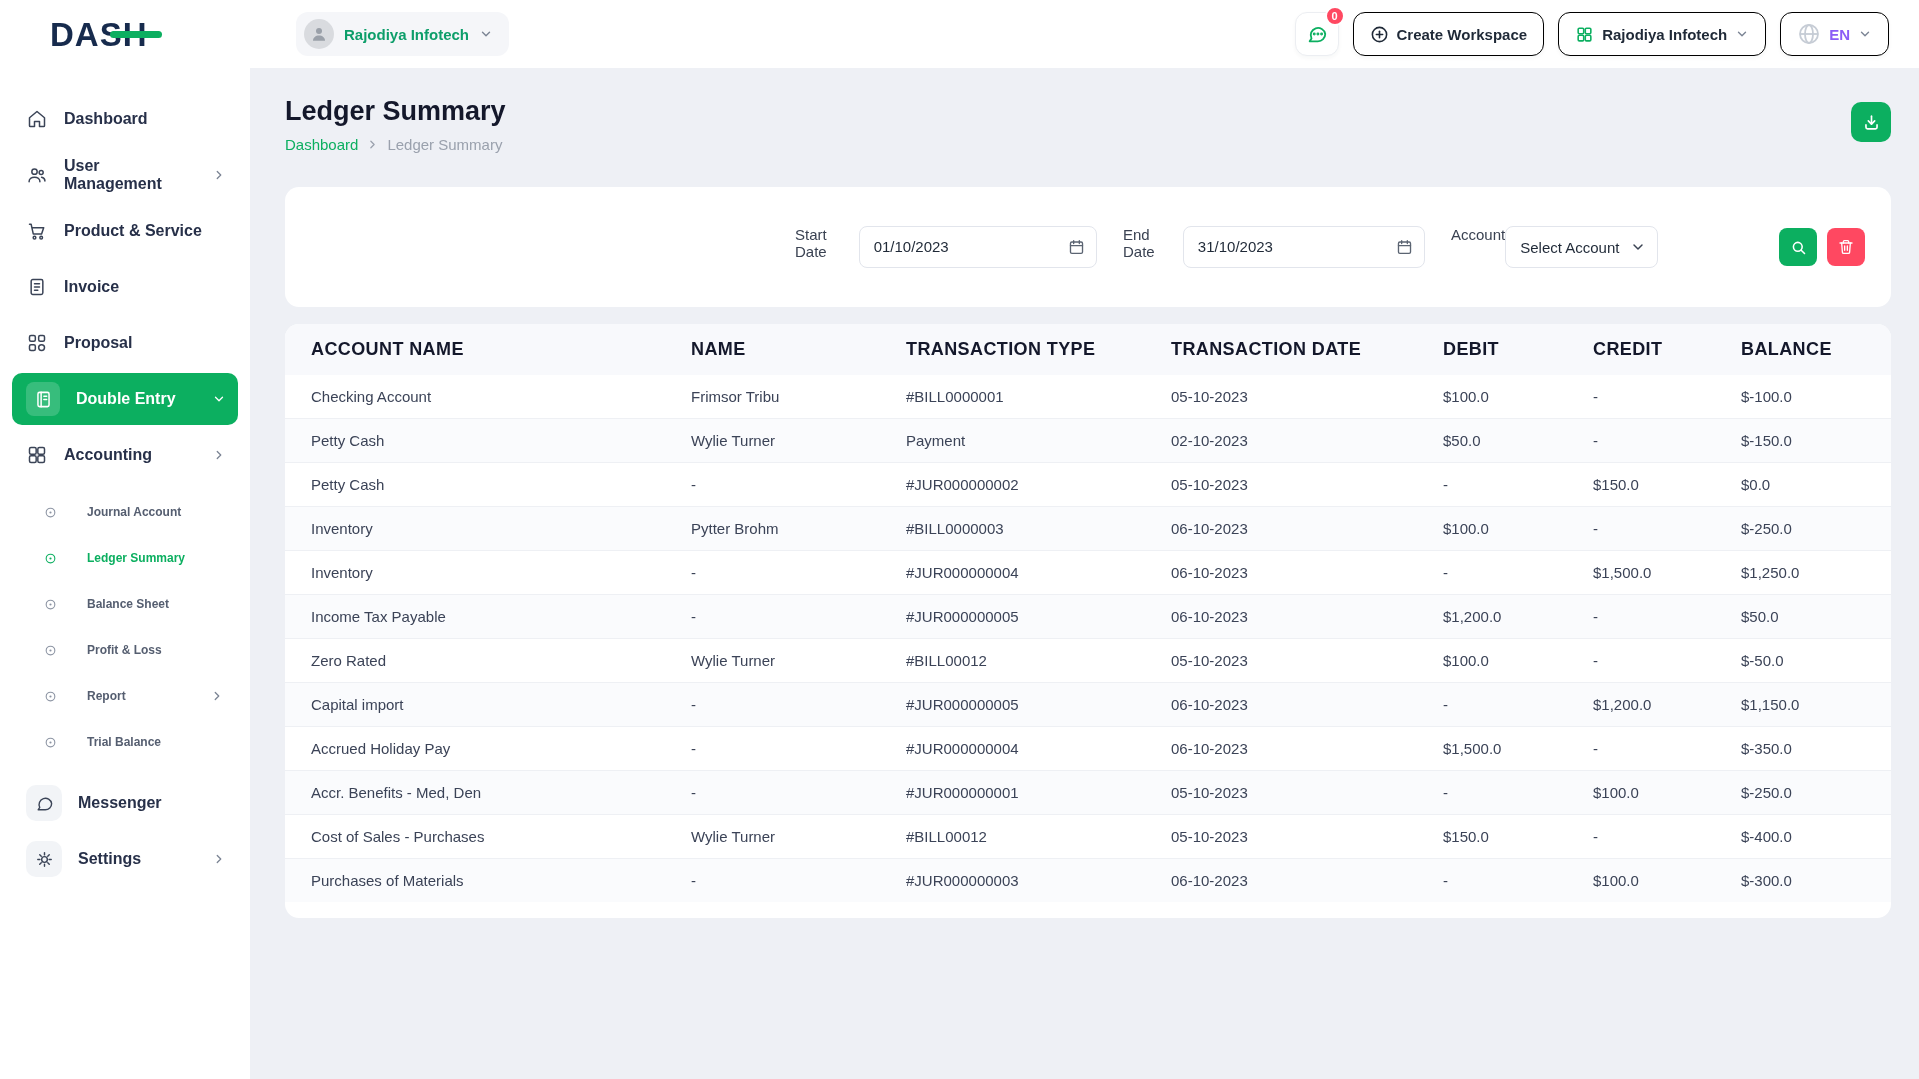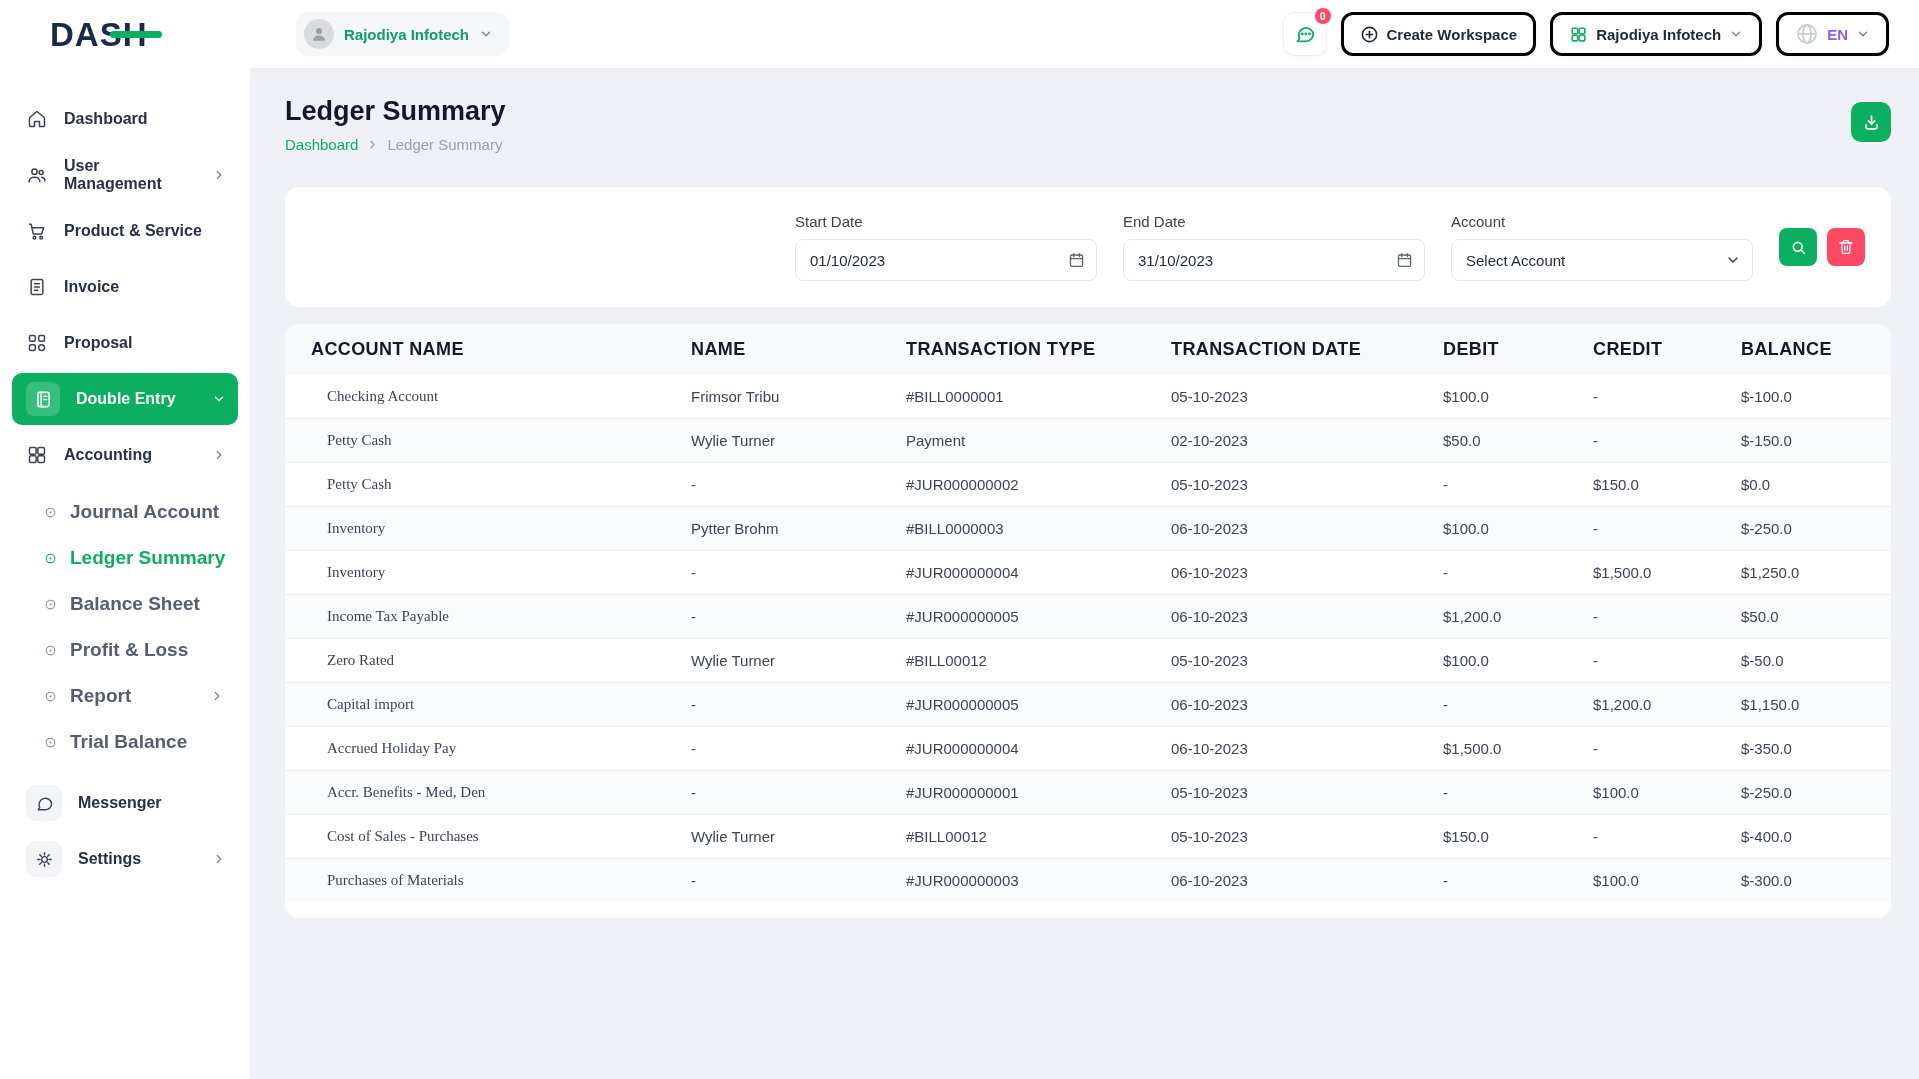--- a/index.html
+++ b/index.html
@@ -47,21 +47,21 @@
     box-shadow: 0 2px 4px rgba(30,40,60,.04);
   }
   .badge {
     position: absolute; top: -7px; right: -7px; min-width: 20px; height: 20px;
     background: #ff4861; color: #fff; border: 2px solid #fff; border-radius: 10px;
     font-size: 11px; font-weight: 700; display: flex; align-items: center; justify-content: center;
     padding: 0 4px;
   }
   .pill-btn {
     display: flex; align-items: center; gap: 8px; height: 44px; padding: 0 16px;
-    background: #fff; border: 3px solid #000000; border-radius: 12px; cursor: pointer;
+    background: #fff; border: 1px solid #000000; border-radius: 12px; cursor: pointer;
     font-size: 15px; font-weight: 600; color: #1f2937;
     box-shadow: 0 2px 4px rgba(30,40,60,.04);
   }
   .lang-label { color: #8b5cf6; font-weight: 700; font-size: 15px; }
 
   
   .sidebar {
     position: absolute; top: 68px; left: 0; bottom: 0; width: 250px;
     background: #ffffff; padding: 25px 12px 20px 12px; z-index: 4;
   }
@@ -78,21 +78,21 @@
   .nav-item.active .nav-chevron { color: #fff; }
   .nav-item.active .nav-icon {
     width: 34px; height: 34px; border-radius: 8px; background: rgba(255,255,255,.18); color:#fff;
   }
   .sub-list { padding: 4px 0 2px 0; }
   .sub-item {
     display: flex; align-items: center; gap: 13px; height: 46px;
     padding-left: 32px; cursor: pointer; text-decoration: none;
   }
   .sub-icon { color: #8b93a2; display: flex; }
-  .sub-label { font-size: 19px; font-weight: 600; color: #555e70; }
+  .sub-label { font-size: 12px; font-weight: 600; color: #555e70; margin-left: 17px; }
   .sub-item.active .sub-label { color: #0caf60; }
   .sub-item.active .sub-icon { color: #0caf60; }
   .sub-chevron { margin-left: auto; margin-right: 14px; color: #7b8494; display: flex; }
   .bottom-group { margin-top: 10px; }
   .boxed-icon {
     width: 36px; height: 36px; border-radius: 10px; background: #f2f4f7;
     display: flex; align-items: center; justify-content: center; color: #3b4457; flex: 0 0 auto;
   }
 
   
@@ -109,21 +109,21 @@
     display: flex; align-items: center; justify-content: center; cursor: pointer; color: #fff;
     margin-top: 6px;
   }
 
   
   .filter-card {
     margin-top: 34px; height: 120px; background: #fff; border-radius: 14px;
     display: flex; align-items: center; justify-content: flex-end; gap: 26px;
     padding: 0 26px;
   }
-  .field { width: 302px; display: flex; flex-direction: column; }
+  .field { width: 302px; display: flex; flex-direction: row; }
   .field-label { font-size: 15px; color: #3a4252; margin-bottom: 9px; }
   .input-wrap { position: relative; }
   .text-input, .select-box {
     width: 100%; height: 42px; border: 1px solid #e2e5ec; border-radius: 8px;
     padding: 0 38px 0 14px; font-size: 15px; color: #1f2937; background: #fff;
     font-family: "Liberation Sans", "DejaVu Sans", sans-serif;
     display: flex; align-items: center; outline: none;
   }
   .input-icon { position: absolute; right: 12px; top: 50%; transform: translateY(-50%);
     color: #5b6472; display: flex; pointer-events: none; }
@@ -143,21 +143,21 @@
   table.ledger { width: 100%; border-collapse: collapse; }
   .ledger thead th {
     background: #f8f9fc; font-size: 18px; font-weight: 700; letter-spacing: .4px;
     color: #14182b; text-align: left; padding: 15px 16px; text-transform: uppercase;
   }
   .ledger thead th:first-child { padding-left: 26px; }
   .ledger tbody td {
     font-size: 15px; color: #3b4357; padding: 13px 16px;
     border-bottom: 1px solid #eef0f4;
   }
-  .ledger tbody td:first-child { padding-left: 42px; font-family: Liberation Serif, serif; }
+  .ledger tbody td:first-child { padding-left: 26px; }
   .ledger tbody tr:nth-child(even) { background: #fafbfd; }
   .ledger tbody tr:last-child td { border-bottom: none; }
 </style>
 </head>
 <body>
 
 <header class="topbar">
   <div class="logo-wrap">
     <div class="logo">
       <span>DASH</span>

